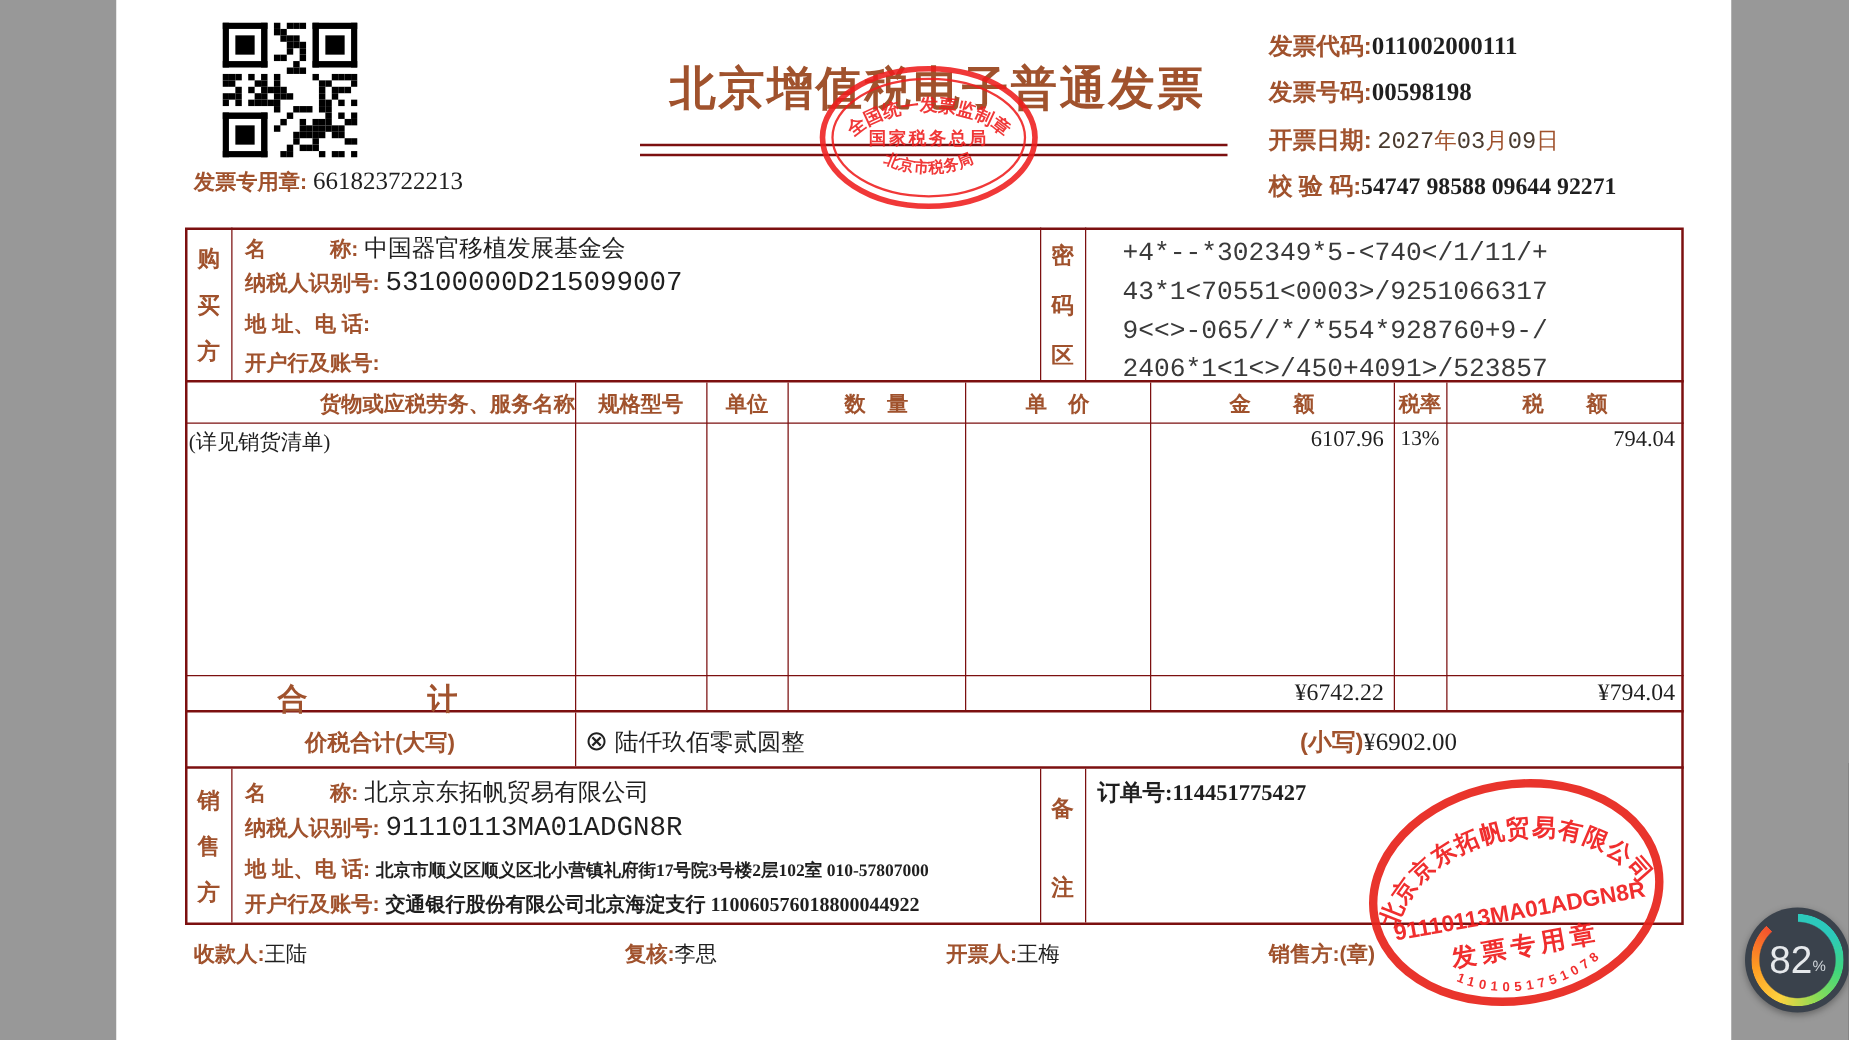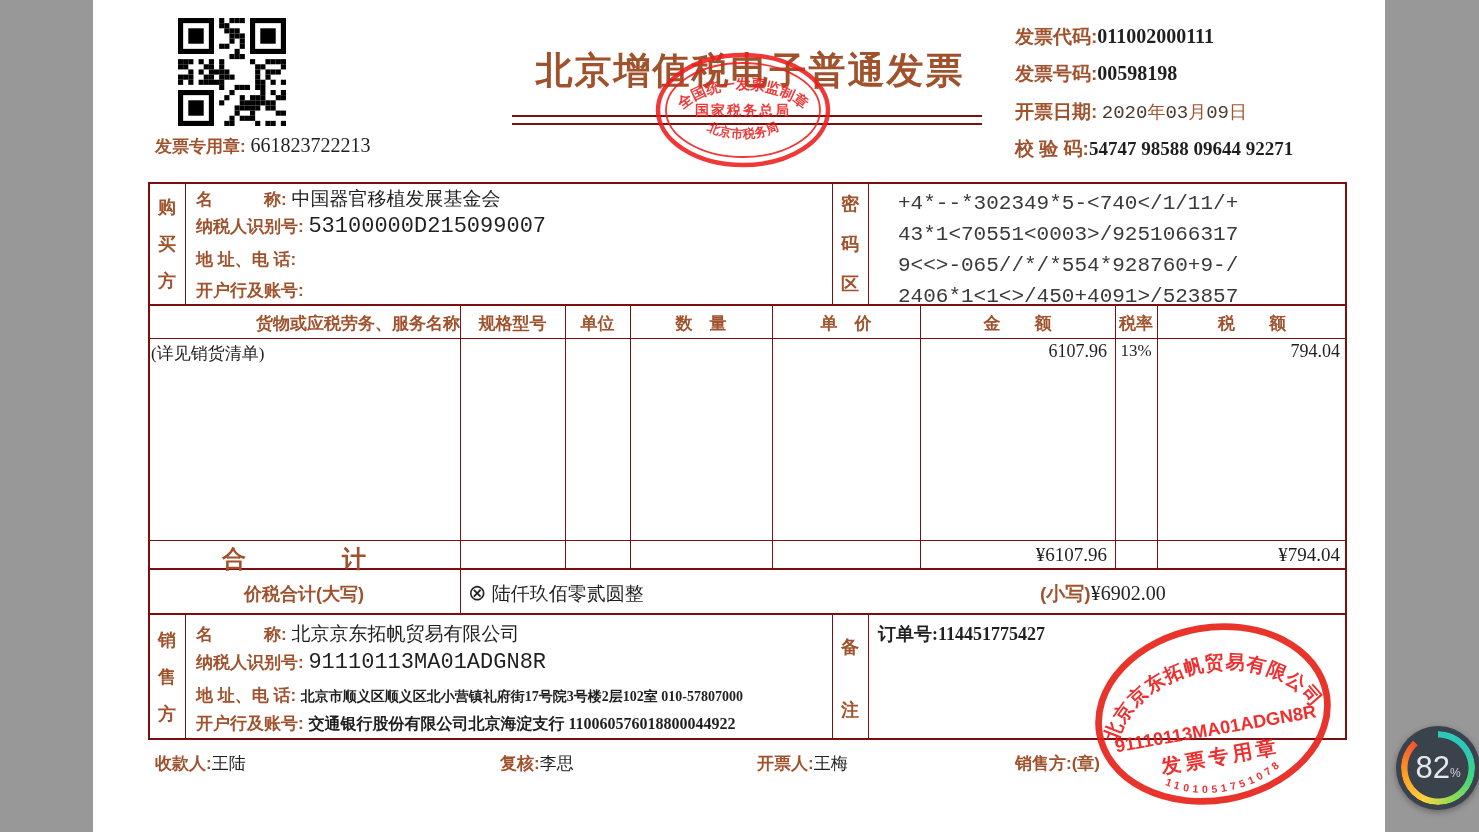--- a/index.html
+++ b/index.html
@@ -195,21 +195,21 @@
   </svg>
 
   <div class="abs" style="left:1015px;top:24px;">
     <span class="lbl hdrlabel">发票代码:</span><span class="val serif hdrval">011002000111</span>
   </div>
   <div class="abs" style="left:1015px;top:61px;">
     <span class="lbl hdrlabel">发票号码:</span><span class="val serif hdrval">00598198</span>
   </div>
   <div class="abs" style="left:1015px;top:99px;">
     <span class="lbl hdrlabel">开票日期:</span>
-    <span class="mono" style="font-size:19px;color:#4a3b2f;">2020</span><span style="color:#a0522d;font-size:18px;">年</span><span class="mono" style="font-size:19px;color:#4a3b2f;">03</span><span style="color:#a0522d;font-size:18px;">月</span><span class="mono" style="font-size:19px;color:#4a3b2f;">09</span><span style="color:#a0522d;font-size:18px;">日</span>
+    <span class="mono" style="font-size:19px;color:#4a3b2f;">2027</span><span style="color:#a0522d;font-size:18px;">年</span><span class="mono" style="font-size:19px;color:#4a3b2f;">03</span><span style="color:#a0522d;font-size:18px;">月</span><span class="mono" style="font-size:19px;color:#4a3b2f;">09</span><span style="color:#a0522d;font-size:18px;">日</span>
   </div>
   <div class="abs" style="left:1015px;top:136px;">
     <span class="lbl hdrlabel">校 验 码:</span><span class="val serif" style="font-size:19px;font-weight:bold;">54747 98588 09644 92271</span>
   </div>
 
   <div class="abs" style="left:148px;top:182px;width:1199px;height:558px;border:2px solid #7c1010;box-sizing:border-box;"></div>
   <div class="line" style="left:148px;top:304px;width:1199px;height:2px;"></div>
   <div class="line" style="left:148px;top:338px;width:1199px;height:1px;"></div>
   <div class="line" style="left:148px;top:540px;width:1199px;height:1px;"></div>
   <div class="line" style="left:148px;top:568px;width:1199px;height:2px;"></div>
@@ -272,21 +272,21 @@
   <div class="thead" style="left:920px;top:312px;width:195px;">金　　额</div>
   <div class="thead" style="left:1115px;top:312px;width:42px;">税率</div>
   <div class="thead" style="left:1157px;top:312px;width:190px;">税　　额</div>
 
   <div class="abs val serif" style="left:151px;top:342px;font-size:17px;">(详见销货清单)</div>
   <div class="abs val serif" style="left:920px;top:341px;width:187px;text-align:right;font-size:18px;">6107.96</div>
   <div class="abs val serif" style="left:1115px;top:341px;width:42px;text-align:center;font-size:17px;">13%</div>
   <div class="abs val serif" style="left:1157px;top:341px;width:183px;text-align:right;font-size:18px;">794.04</div>
 
   <div class="abs lbl" style="left:222px;top:543px;font-size:24px;">合　　　　计</div>
-  <div class="abs val serif" style="left:920px;top:544px;width:187px;text-align:right;font-size:19px;">¥6107.96</div>
+  <div class="abs val serif" style="left:920px;top:544px;width:187px;text-align:right;font-size:19px;">¥6742.22</div>
   <div class="abs val serif" style="left:1157px;top:544px;width:183px;text-align:right;font-size:19px;">¥794.04</div>
 
   <div class="abs lbl" style="left:148px;top:582px;width:312px;text-align:center;font-size:18px;">价税合计(大写)</div>
   <div class="abs" style="left:468px;top:580px;font-size:19px;">
     <span class="val" style="font-size:22px;">⊗</span>
     <span class="val serif">陆仟玖佰零贰圆整</span>
   </div>
   <div class="abs" style="left:1040px;top:581px;font-size:19px;">
     <span class="lbl">(小写)</span><span class="val serif" style="font-size:20px;">¥6902.00</span>
   </div>

